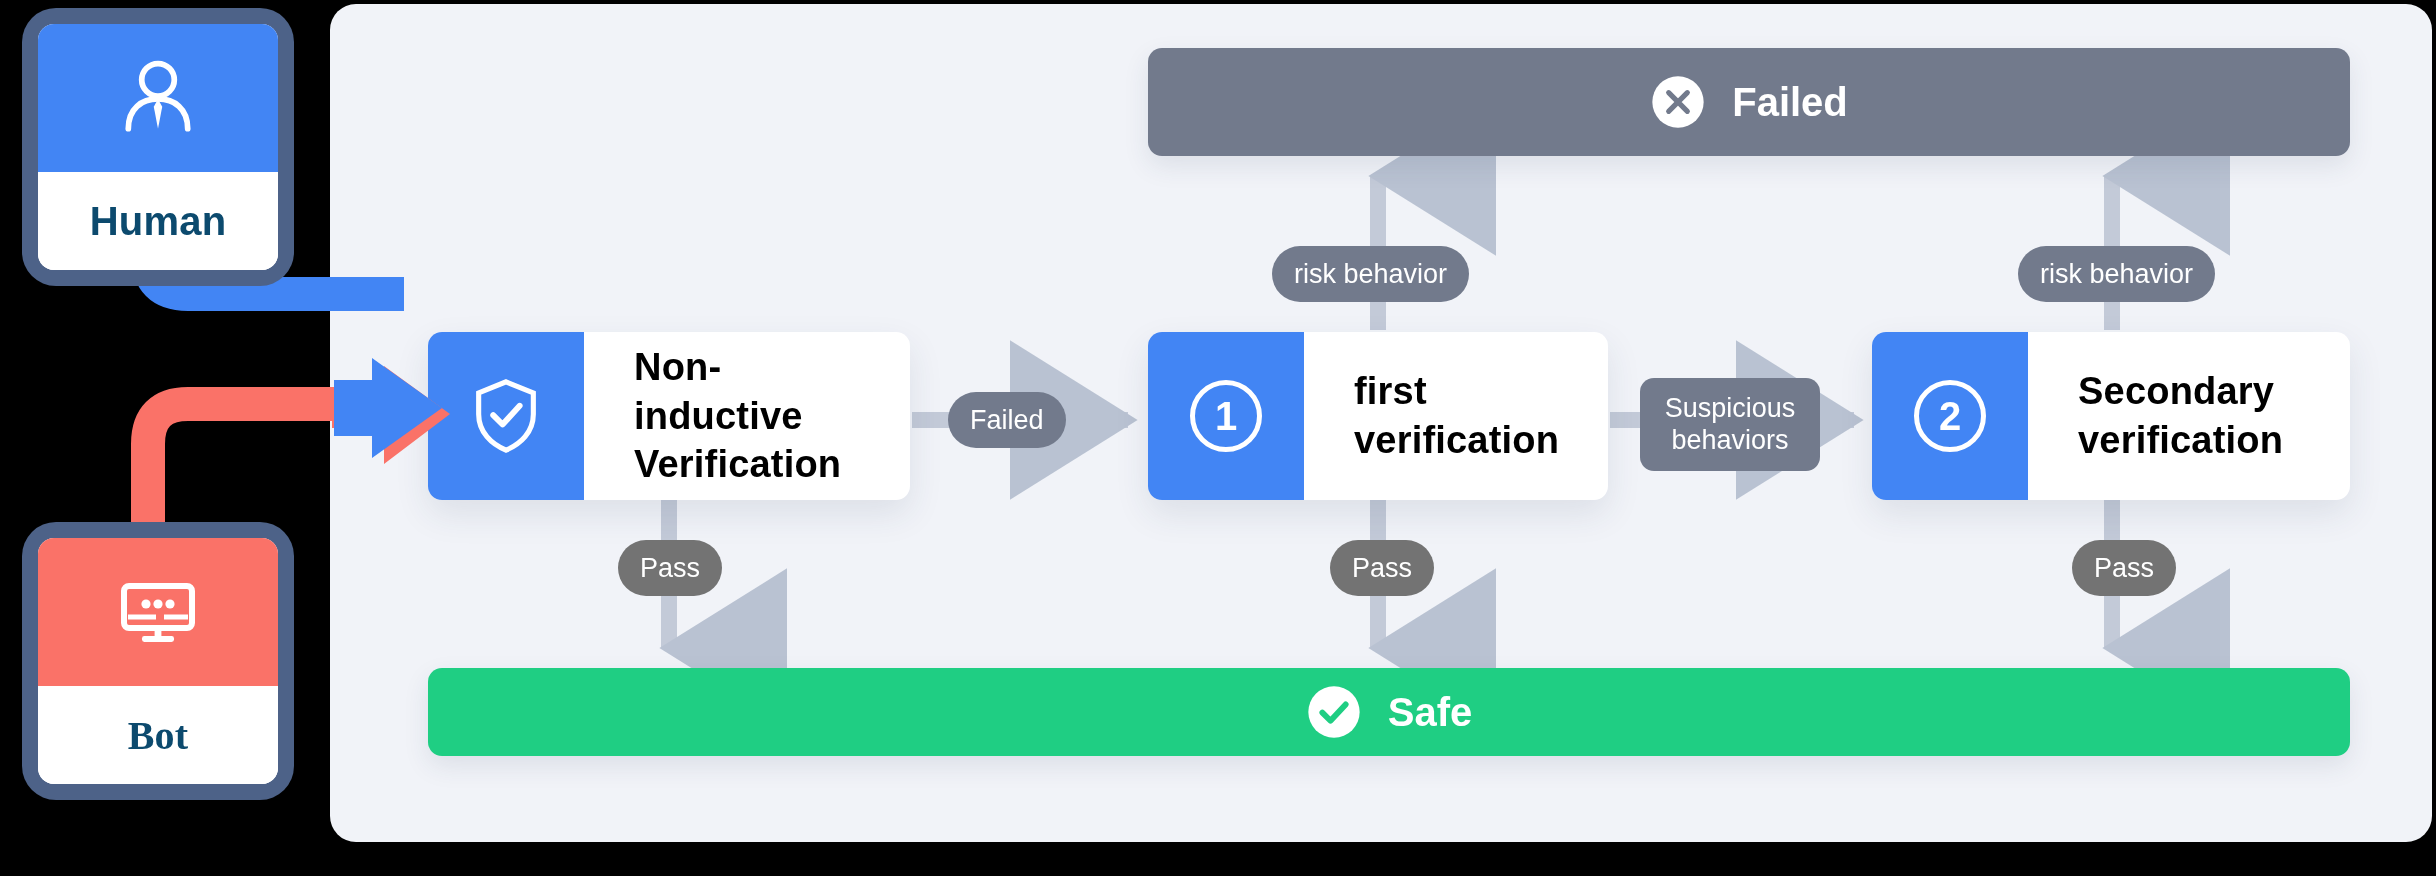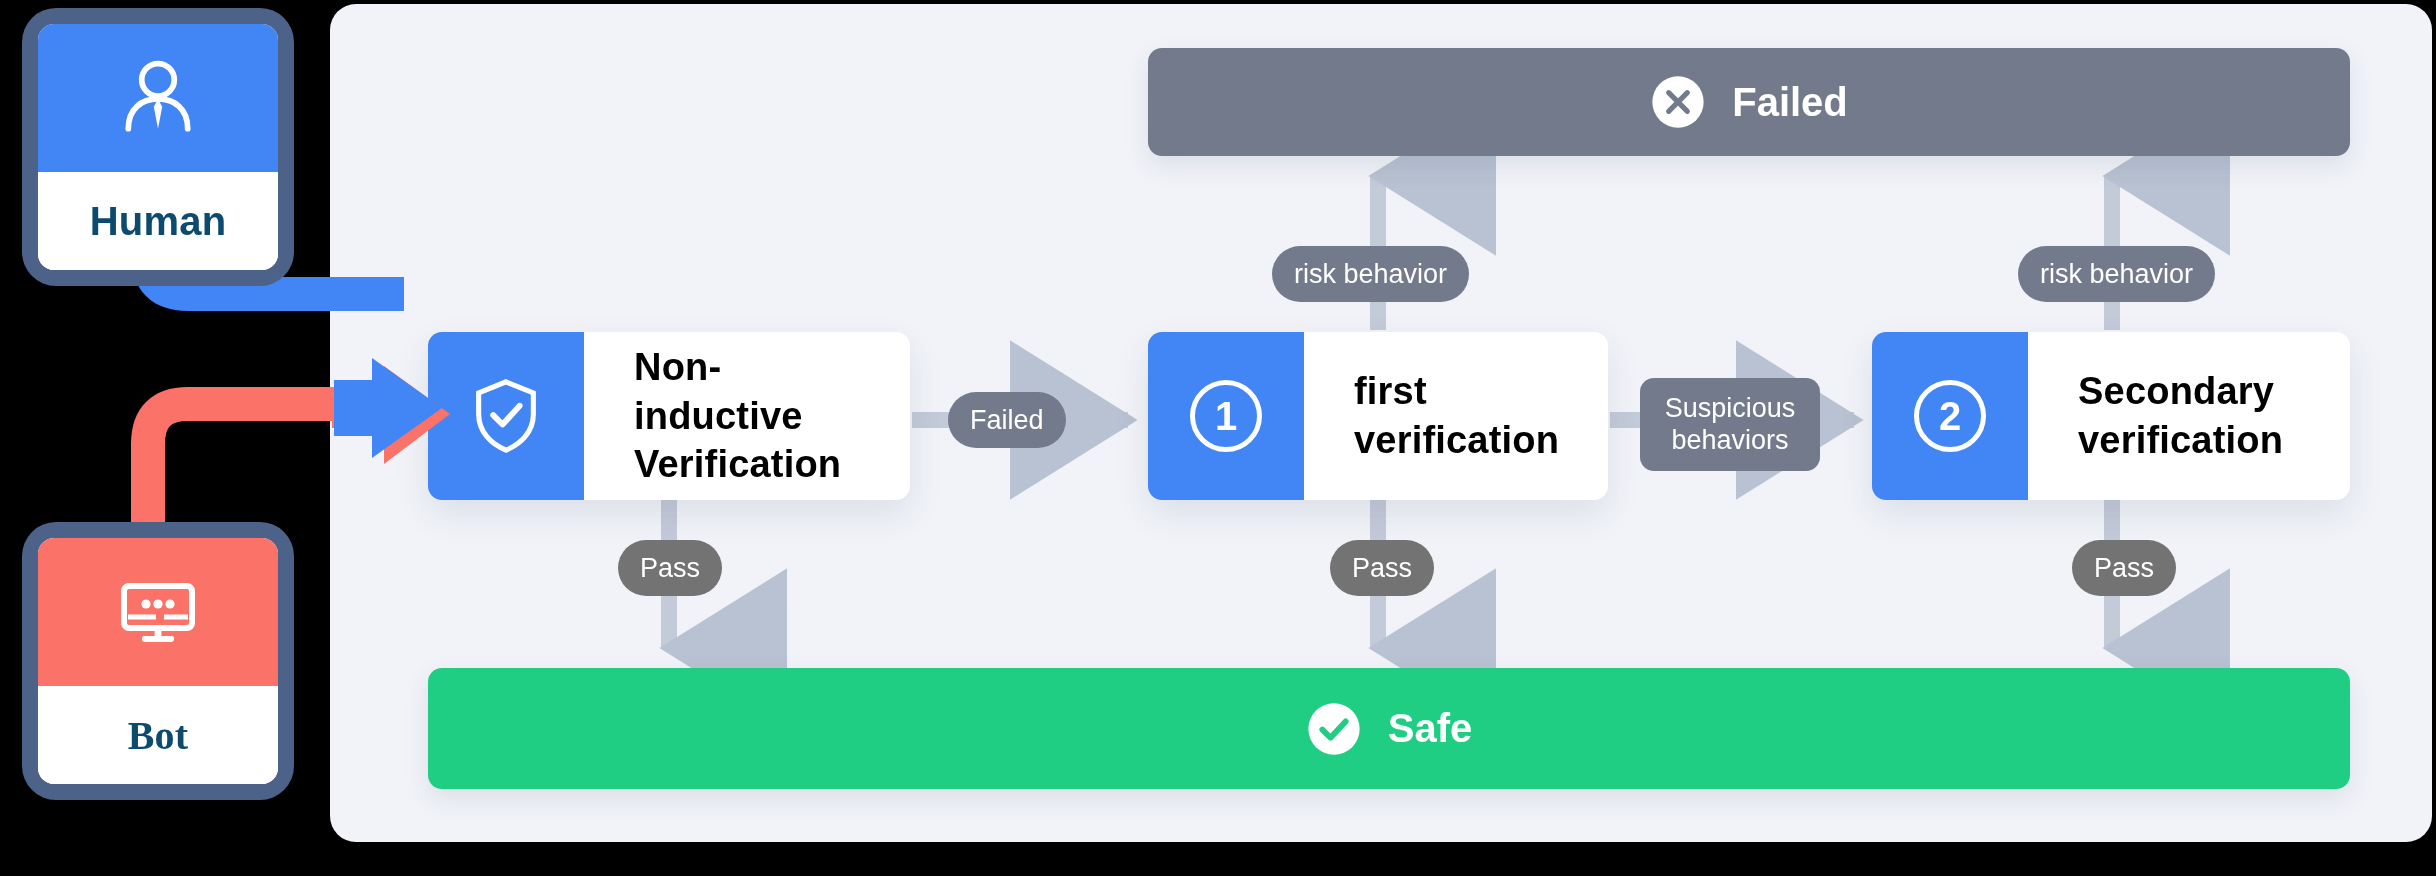--- a/index.html
+++ b/index.html
@@ -66,21 +66,21 @@
     border-radius:14px;
     display:flex;align-items:center;justify-content:center;
     gap:26px;
     color:#fff;
     font-size:40px;
     font-weight:700;
     z-index:3;
     box-shadow:0 10px 26px rgba(40,60,90,.10);
   }
   #bar-failed{left:1148px;top:48px;width:1202px;height:108px;background:#727a8c;}
-  #bar-safe{left:428px;top:668px;width:1922px;height:121px;background:#1fce83;}
+  #bar-safe{left:428px;top:668px;width:1922px;height:88px;background:#1fce83;}
 
   .step{
     position:absolute;
     height:168px;
     display:flex;align-items:stretch;
     border-radius:14px;
     overflow:hidden;
     background:#fff;
     z-index:3;
     box-shadow:0 14px 34px rgba(40,60,90,.10);

